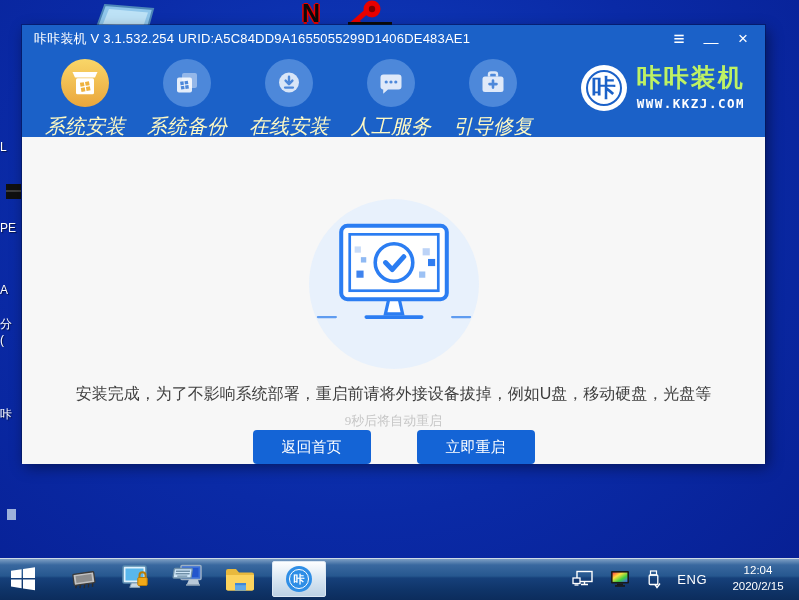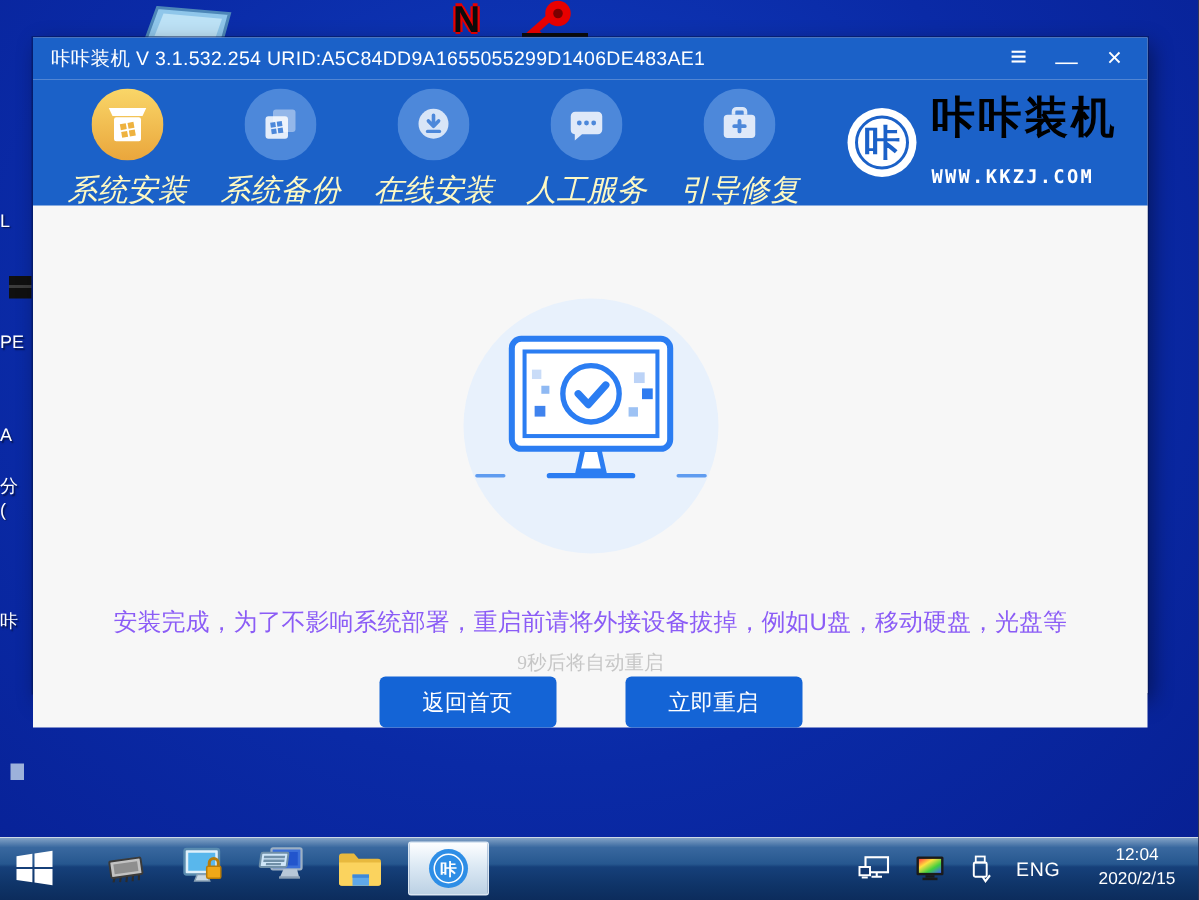--- a/index.html
+++ b/index.html
@@ -38,28 +38,28 @@
   .nav{ height:84px; background:#1b61c8; position:relative; display:flex; align-items:flex-start;
      padding:6px 0 0 24px; flex:none; }
   .nav-item{ width:78px; margin-right:24px; display:flex; flex-direction:column; align-items:center; cursor:default; }
   .nav-item .circ{ width:48px; height:48px; flex:none; }
   .nav-item .nlabel{ margin-top:6px; font-size:20px; color:#fef9c3; white-space:nowrap;font-style:italic; }
   .logo{ position:absolute; right:20px; top:12px; display:flex; align-items:center; gap:10px; }
   .logo-circ{ width:46px; height:46px; border-radius:50%; background:#fff; display:flex;
      align-items:center; justify-content:center; }
   .logo-circ span{ color:#1b61c8; font-size:24px; font-weight:bold; border:2px solid #1b61c8;
      border-radius:50%; width:36px; height:36px; display:flex; align-items:center; justify-content:center; }
-  .logo-name{ color:#000000; font-size:29px; font-weight:bold; letter-spacing:2px; line-height:1; }
+  .logo-name{ color:#bef264; font-size:25px; font-weight:bold; letter-spacing:2px; line-height:1; }
   .logo-url{ color:#fff; font-size:12.5px; font-weight:bold; font-family:"DejaVu Sans Mono",monospace;
-     letter-spacing:1.5px; margin-top:16px; }
+     letter-spacing:1.5px; margin-top:6px; }
 
   .content{ flex:1; display:flex; flex-direction:column; align-items:center; background:#f7f7f7; }
   .illus{ margin-top:62px; width:170px; height:170px; border-radius:50%; background:#e8f1fc;
      display:flex; align-items:center; justify-content:center; }
-  .msg{ margin-top:36px; color:#8b5cf6; font-size:16px; white-space:nowrap; }
+  .msg{ margin-top:15px; color:#404040; font-size:16px; white-space:nowrap; }
   .countdown{ margin-top:7px; color:#c6c6c6; font-size:13px;font-family:Liberation Serif, serif; }
   .btnrow{ display:flex; gap:46px; }
   .btnrow button{ width:118px; height:34px; background:#1464d6; color:#fff; font-size:15px;
      border:none; border-radius:4px; font-family:inherit; cursor:pointer; }
 
   
   .taskbar{ position:absolute; left:0; bottom:0; width:799px; height:42px; z-index:3;
     background:linear-gradient(to bottom,#cdd9e6 0,#cdd9e6 1px,#7e9fc4 1px,#39689f 7px,
       #26578f 18px,#16407a 20px,#0f3468 32px,#0c2c5c 100%);
     display:flex; align-items:center; }

